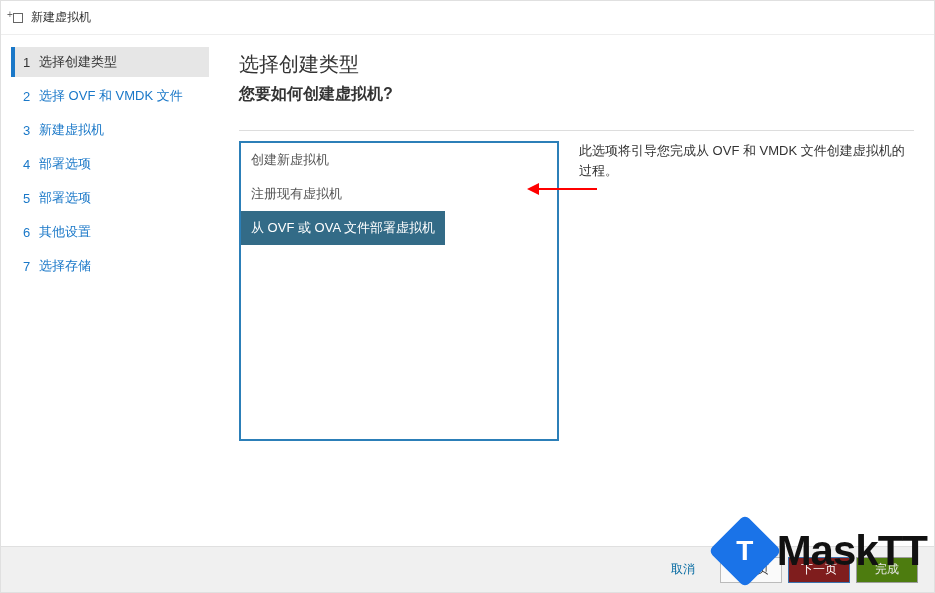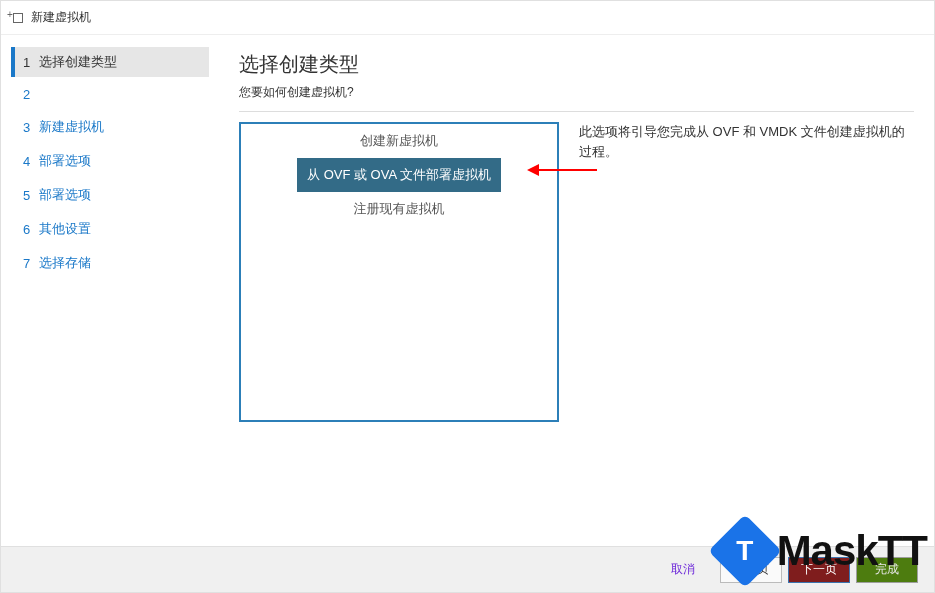--- a/index.html
+++ b/index.html
@@ -91,38 +91,39 @@
     flex-direction: column;
     min-width: 0;
   }
   .page-title {
     font-size: 20px;
     font-weight: 500;
     color: #333;
     margin-bottom: 6px;
   }
   .page-subtitle {
-    font-size: 12px;
-    color: #333;
-    margin-bottom: 10px;
+    font-size: 16px;
+    color: #333;
+    margin-bottom: 25px;
+    font-weight: bold;
   }
   .hr { border-top: 1px solid #ddd; margin-bottom: 10px; }
   .main-row {
     display: flex;
     gap: 20px;
     flex: 1;
     min-height: 0;
   }
   .options-box {
     width: 320px;
     height: 300px;
     border: 2px solid #2c7fb8;
     display: flex;
     flex-direction: column;
-    align-items: center;
+    align-items: flex-start;
   }
   .option-item {
     padding: 8px 10px;
     font-size: 13px;
     color: #555;
     cursor: pointer;
   }
   .option-item.selected {
     background: #336b87;
     color: #fff;
@@ -163,21 +164,21 @@
     background: #fafafa;
     color: #333;
     cursor: pointer;
     display: inline-flex;
     align-items: center;
     justify-content: center;
   }
   .btn.link {
     border: none;
     background: transparent;
-    color: #6d28d9;
+    color: #0369a1;
   }
   .btn.primary {
     background: #7f1d1d;
     border-color: #3b73af;
     color: #fff;
   }
   .btn.disabled {
     background: #4d7c0f;
     border-color: #9e9e9e;
     color: #e6e6e6;
@@ -234,20 +235,21 @@
 
   <div class="body-row">
 
     <div class="sidebar">
       <div class="step-wrap active">
         <span class="step-num">1</span>
         <span class="step-label">选择创建类型</span>
       </div>
       <div class="step-wrap">
         <span class="step-num">2</span>
+        <span class="step-label">选择 OVF 和 VMDK 文件</span>
       </div>
       <div class="step-wrap">
         <span class="step-num">3</span>
         <span class="step-label">新建虚拟机</span>
       </div>
       <div class="step-wrap">
         <span class="step-num">4</span>
         <span class="step-label">部署选项</span>
       </div>
       <div class="step-wrap">
@@ -265,22 +267,22 @@
     </div>
 
     <div class="content">
       <div class="page-title">选择创建类型</div>
       <div class="page-subtitle">您要如何创建虚拟机?</div>
       <div class="hr"></div>
 
       <div class="main-row">
         <div class="options-box">
           <div class="option-item">创建新虚拟机</div>
+          <div class="option-item">注册现有虚拟机</div>
           <div class="option-item selected">从 OVF 或 OVA 文件部署虚拟机</div>
-          <div class="option-item">注册现有虚拟机</div>
         </div>
         <div class="desc-col">
           <svg class="arrow" viewBox="0 0 70 20">
             <line x1="70" y1="10" x2="10" y2="10" stroke="#ff0000" stroke-width="2"></line>
             <polygon points="0,10 12,4 12,16" fill="#ff0000"></polygon>
           </svg>
           <div class="desc-text">此选项将引导您完成从 OVF 和 VMDK 文件创建虚拟机的过程。</div>
         </div>
       </div>
     </div>

